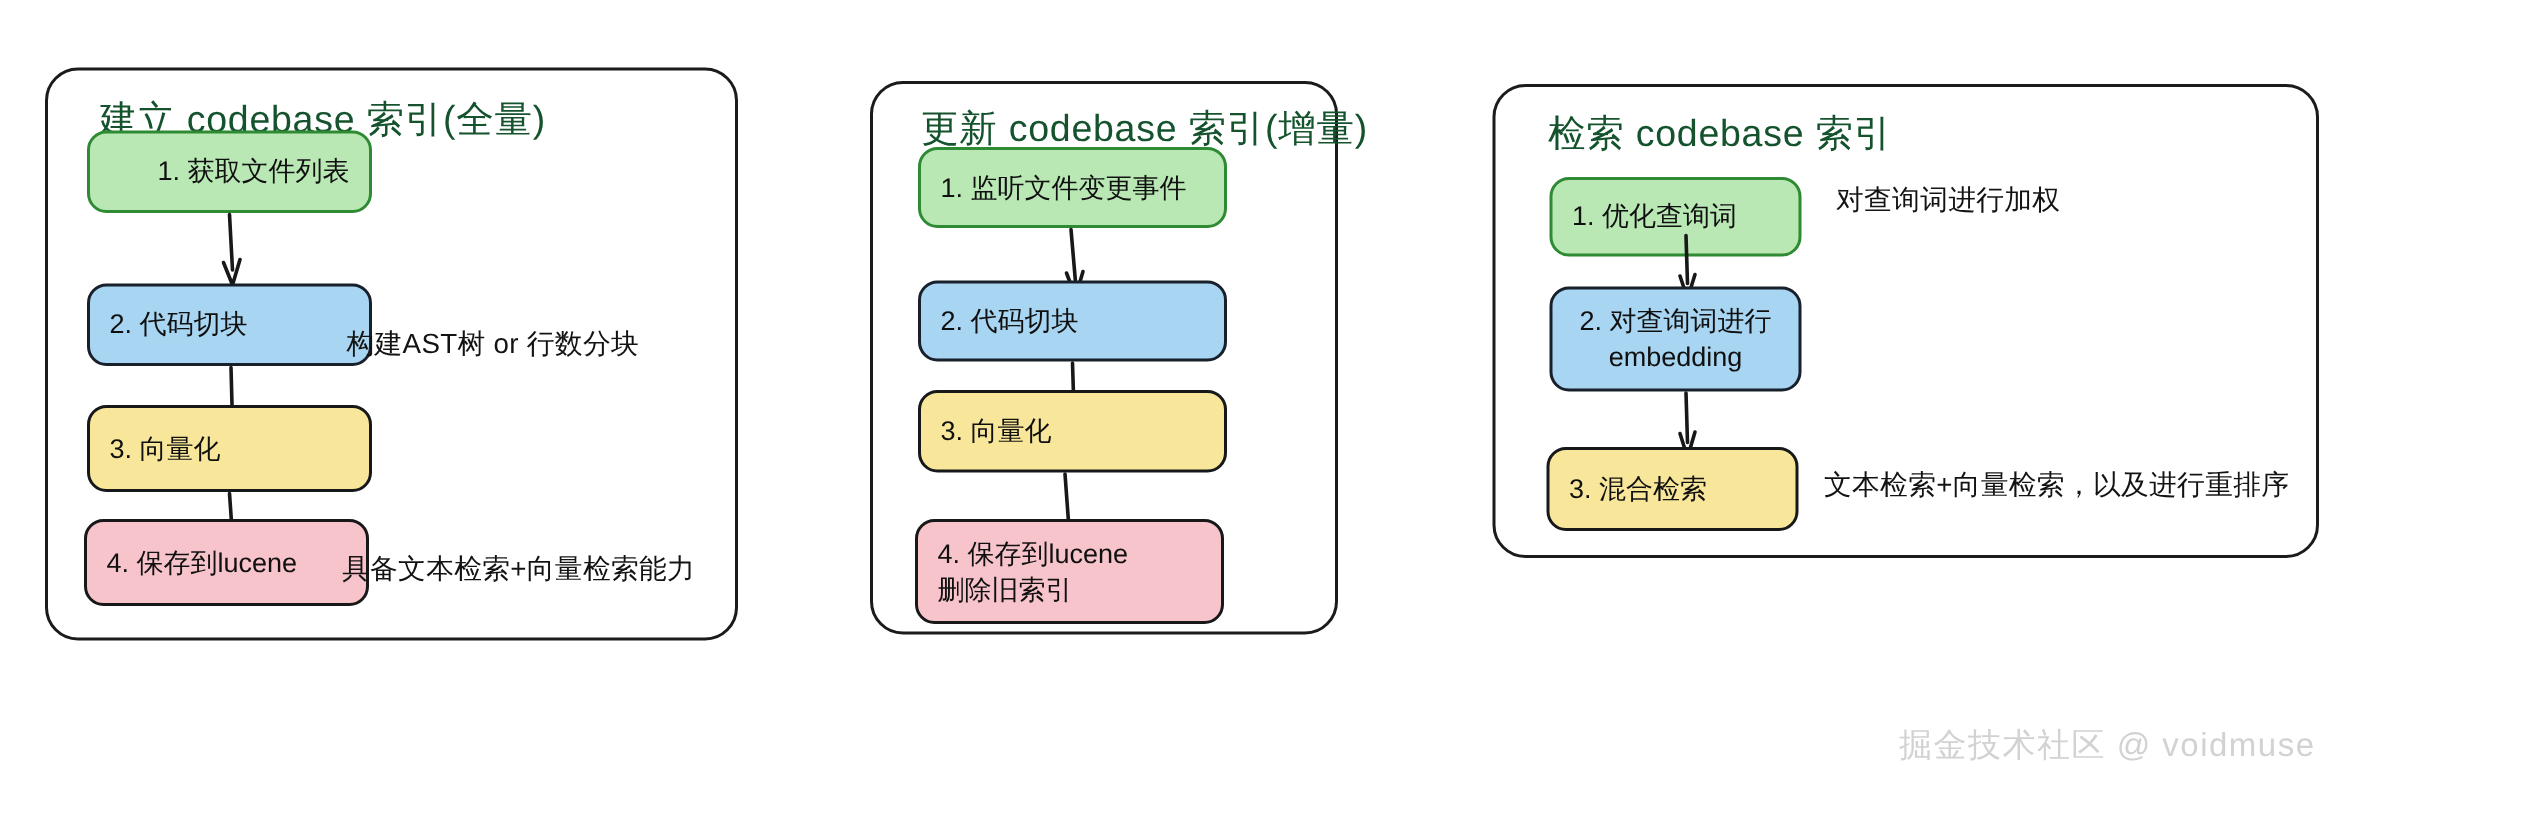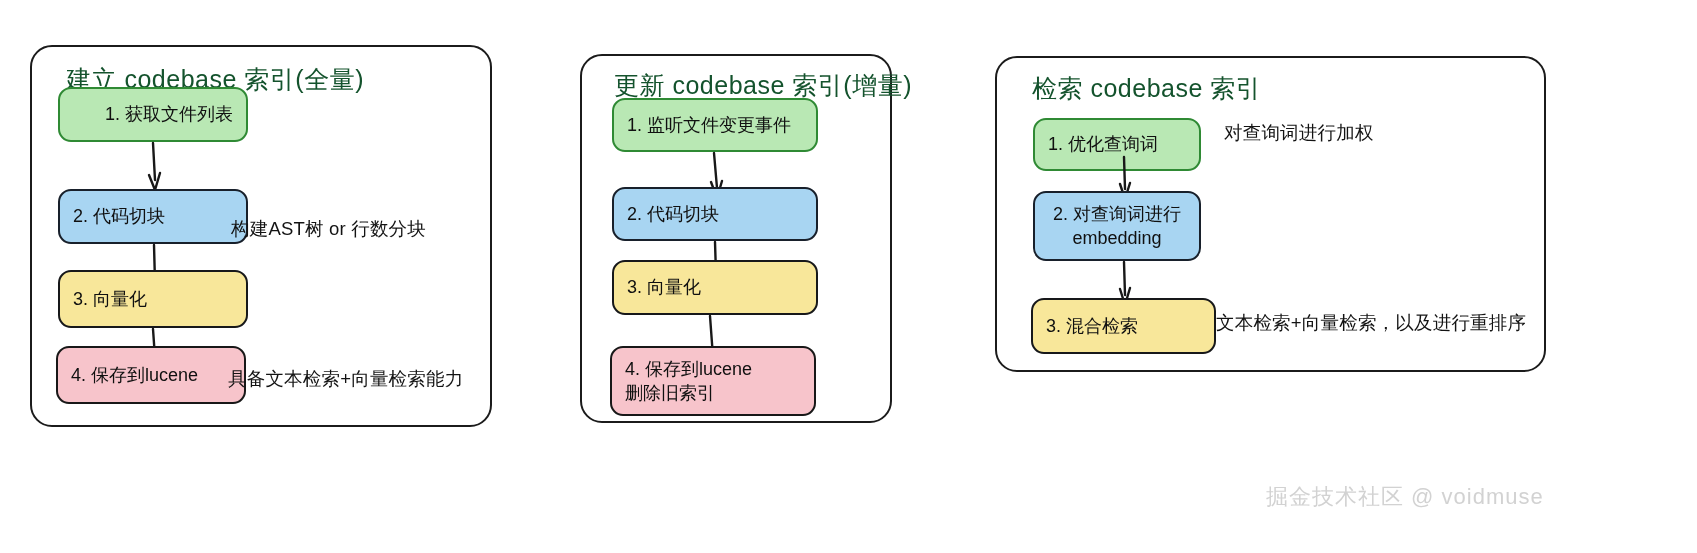--- a/index.html
+++ b/index.html
@@ -164,21 +164,21 @@
     </svg>
 
     <div class="step blue" style="left:36px; top:133px; width:168px; height:70px;text-align:center;">2. 对查询词进行
 embedding</div>
 
     <svg class="arrow" style="left:118px; top:203px;" width="20" height="48" viewBox="0 0 20 48">
       <path d="M9 1 L10 34" stroke="#181818" stroke-width="2.4" fill="none" stroke-linecap="round"></path>
       <path d="M5 28 L10 44 L15 27" stroke="#181818" stroke-width="2.4" fill="none" stroke-linecap="round" stroke-linejoin="round"></path>
     </svg>
 
-    <div class="step yellow" style="left:34px; top:240px; width:185px; height:56px;">3. 混合检索</div>
+    <div class="step yellow" style="left:34px; top:240px; width:168px; height:56px;">3. 混合检索</div>
 
     <div class="note" style="left:227px; top:62px;">对查询词进行加权</div>
     <div class="note" style="left:219px; top:252px;">文本检索+向量检索，以及进行重排序</div>
   </div>
 
   <div class="watermark">掘金技术社区 @ voidmuse</div>
 
 </div>
 
 </body></html>

